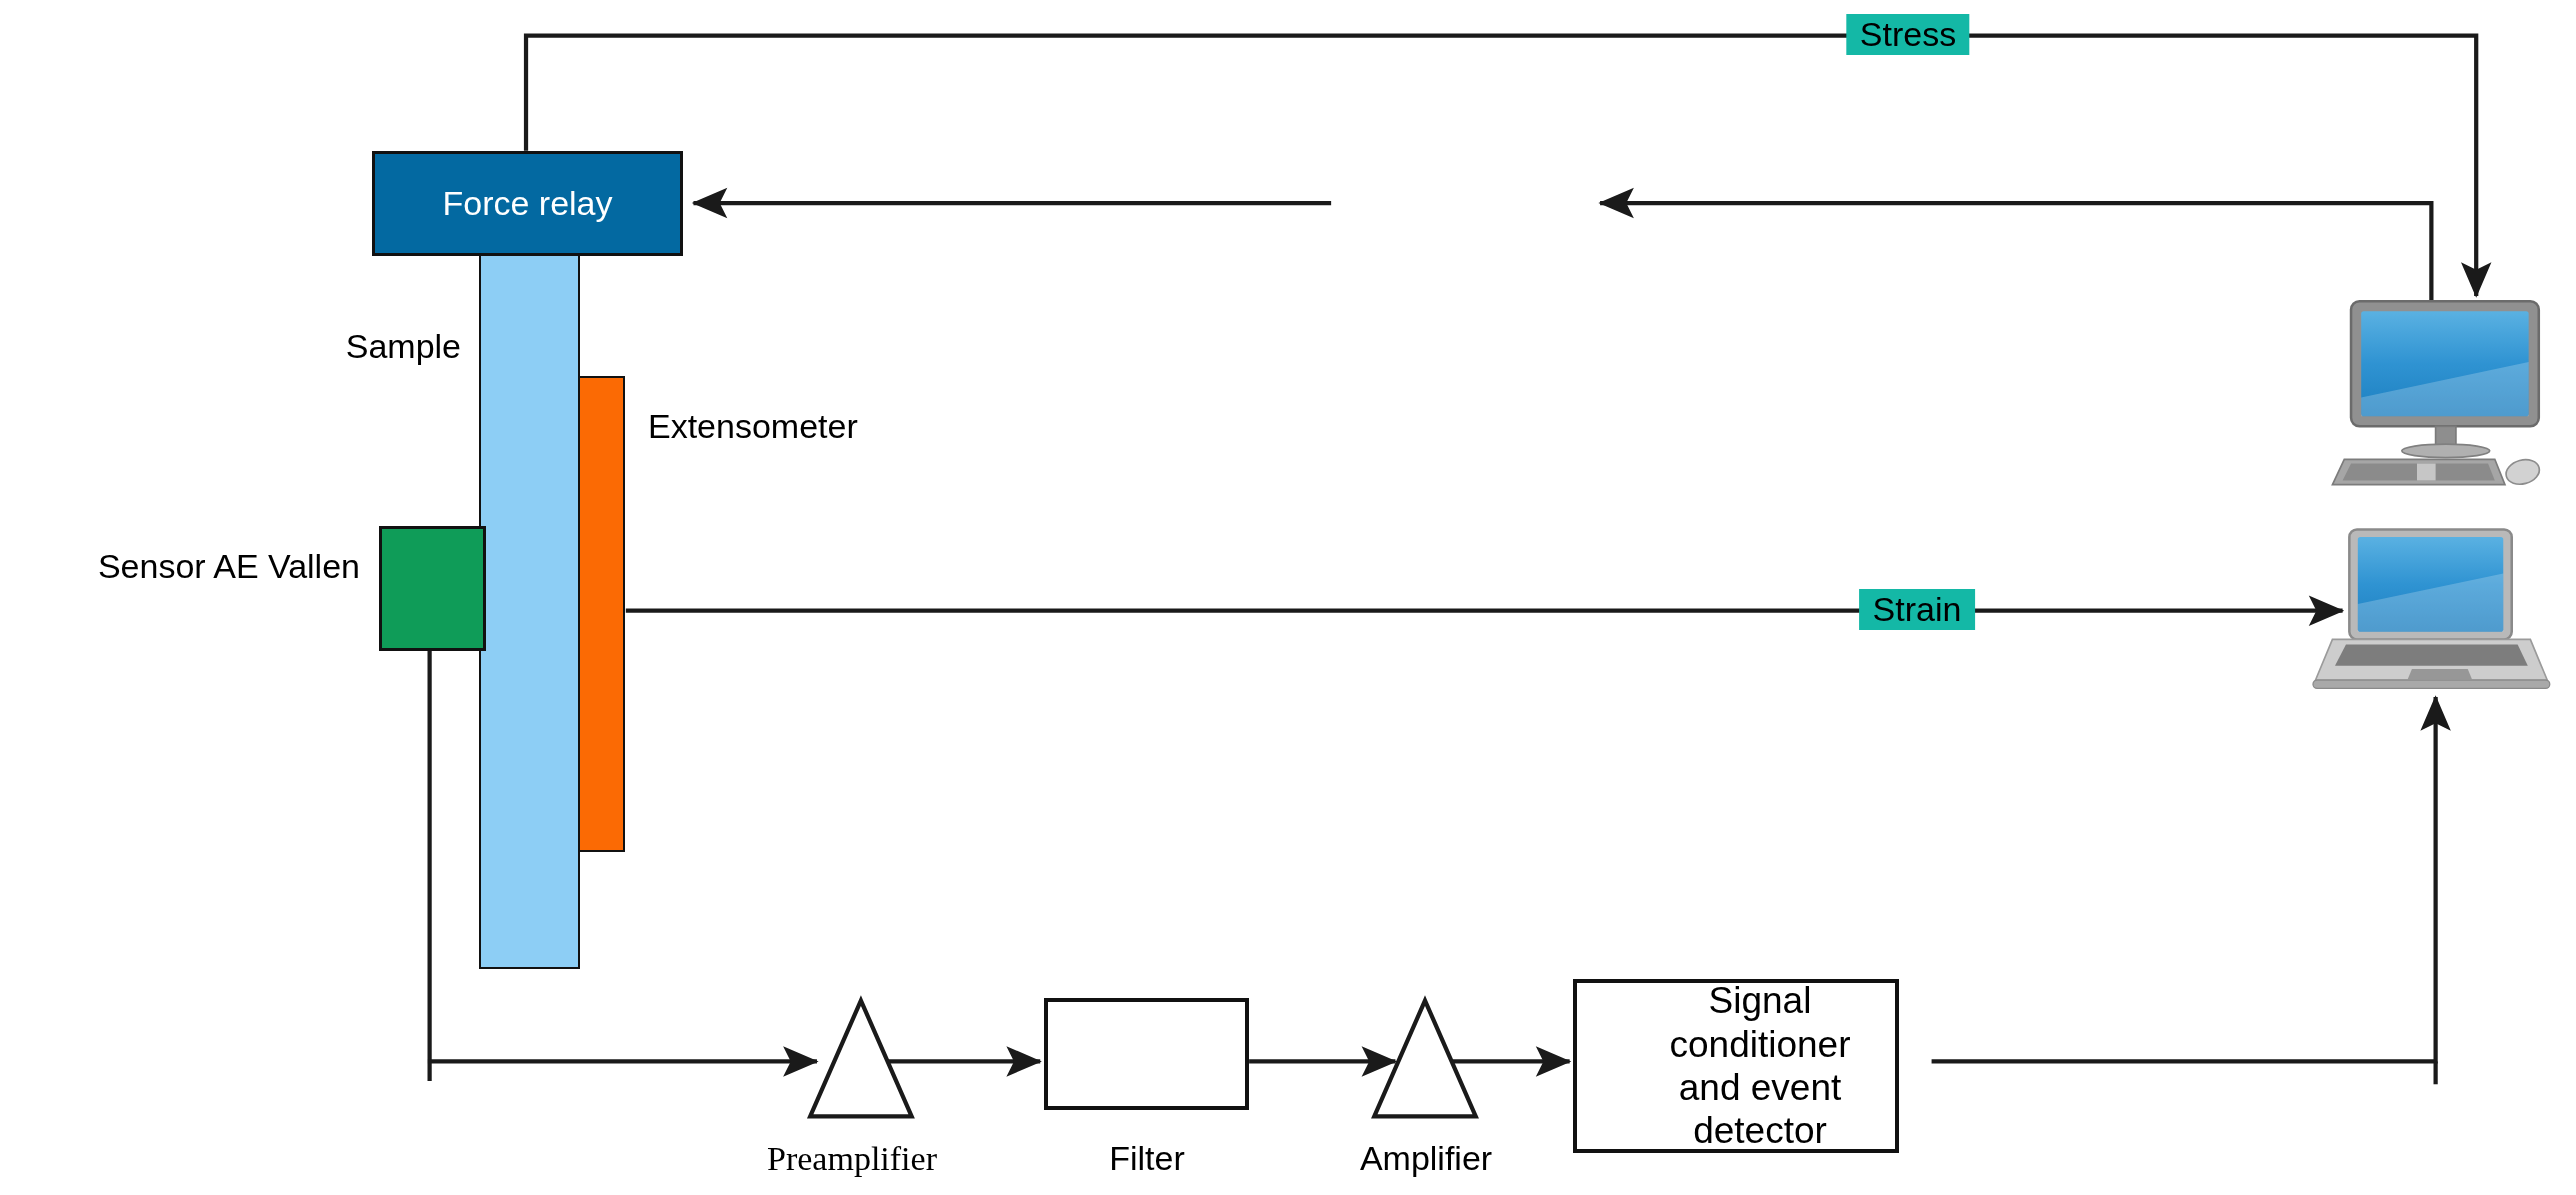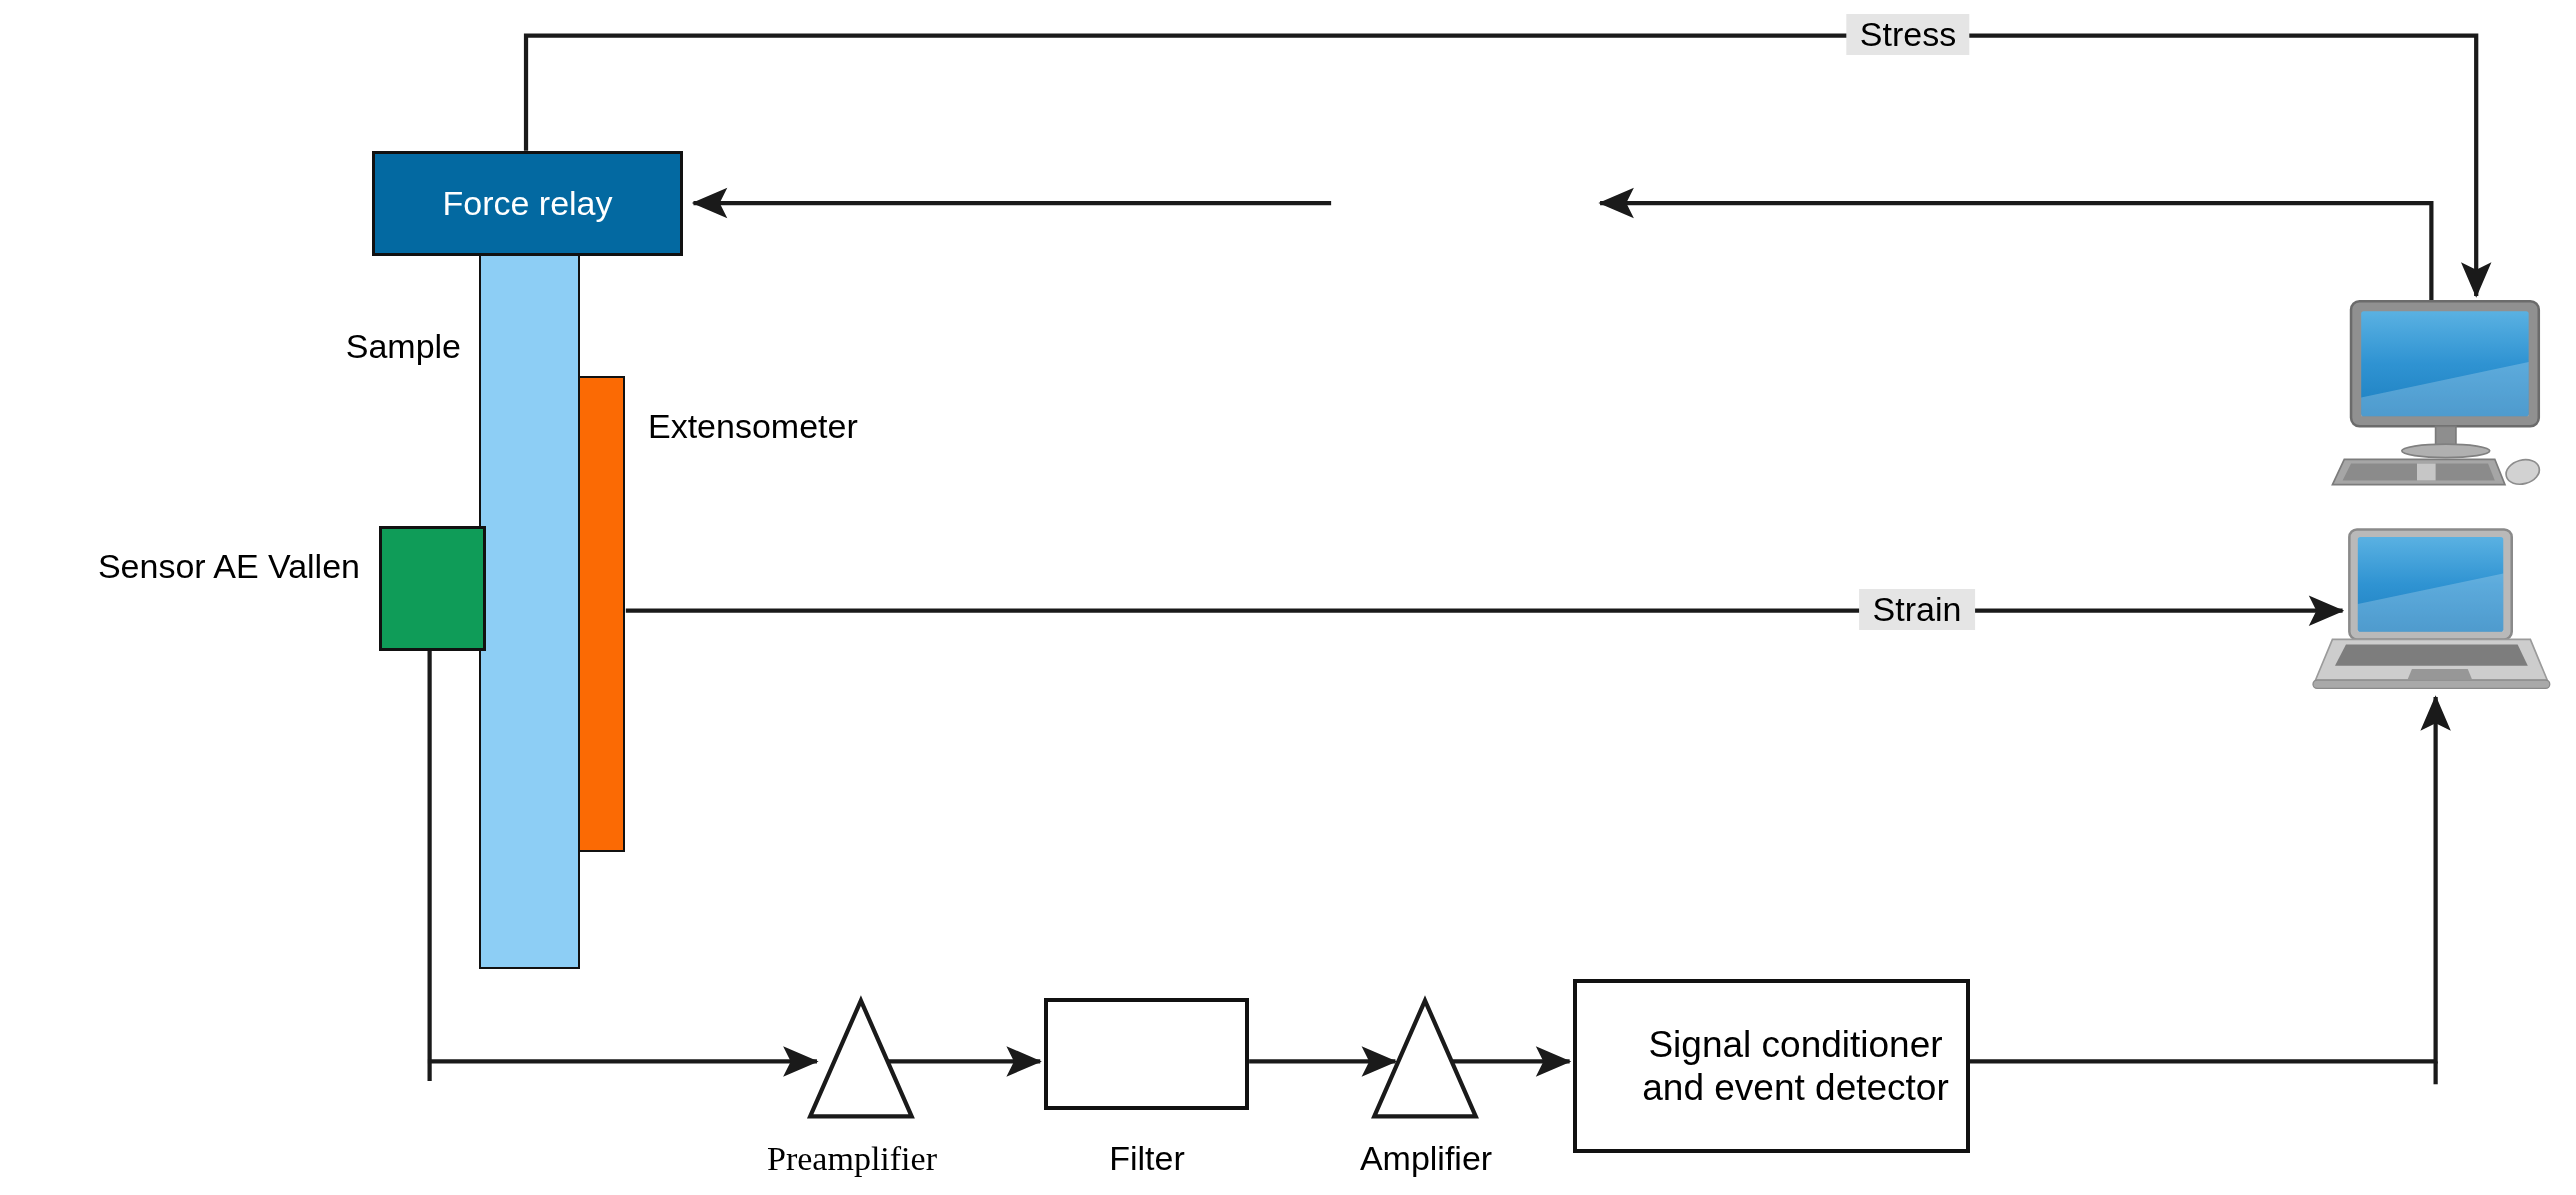--- a/index.html
+++ b/index.html
@@ -21,42 +21,42 @@
     display: flex;
     align-items: center;
     justify-content: center;
     font-size: 34px;
     color: #000000;
     text-align: center;
   }
   #force-relay  { left: 372px;  top: 151px;  width: 311px; height: 105px; background: #0369a1; color: #ffffff; }
   #load-control { left: 1331px; top: 151px;  width: 259px; height: 103px; }
   #filter-box   { left: 1044px; top: 998px; width: 205px; height: 112px; border-width: 4.2px; }
-  #signal-box   { left: 1573px; top: 979px; width: 397px; height: 174px; border-width: 4.2px;
+  #signal-box   { left: 1573px; top: 979px; width: 326px; height: 174px; border-width: 4.2px;
                   flex-direction: column; font-size: 37px; line-height: 1.17; padding-left: 48px; }
 
   .bar {
     position: absolute;
     box-sizing: border-box;
     border: 2.5px solid #111111;
   }
   #sample-bar  { left: 479px; top: 254px; width: 101px; height: 715px; background: #8dcef5; }
   #extenso-bar { left: 578px; top: 376px; width: 47px;  height: 476px; background: #fb6a04; }
   #sensor-box  { left: 379px; top: 526px; width: 107px; height: 125px; background: #0f9c58; border-width: 3.4px; }
 
   .label {
     position: absolute;
     font-size: 34px;
     line-height: 41px;
     color: #000000;
     white-space: nowrap;
   }
   .center-x { transform: translateX(-50%); }
   .right-x  { transform: translateX(-100%); }
-  .on-line  { background: #e5e5e5; padding: 0 13.5px; text-align: right; }
+  .on-line  { background: #14b8a6; padding: 0 13.5px; text-align: right; }
 
   #label-sample        { left: 461px;  top: 326px; }
   #label-extensometer  { left: 648px;  top: 406px; }
   #label-sensor        { left: 360px;  top: 546px; }
   #label-stress        { left: 1908px; top: 13.5px;  }
   #label-strain        { left: 1917px; top: 589px; }
   #label-preamplifier  { left: 852px; top: 1138px; font-family: Liberation Serif, serif; }
   #label-filter        { left: 1147px; top: 1138px; text-align: right; }
   #label-amplifier     { left: 1426px; top: 1138px; }
 </style>

